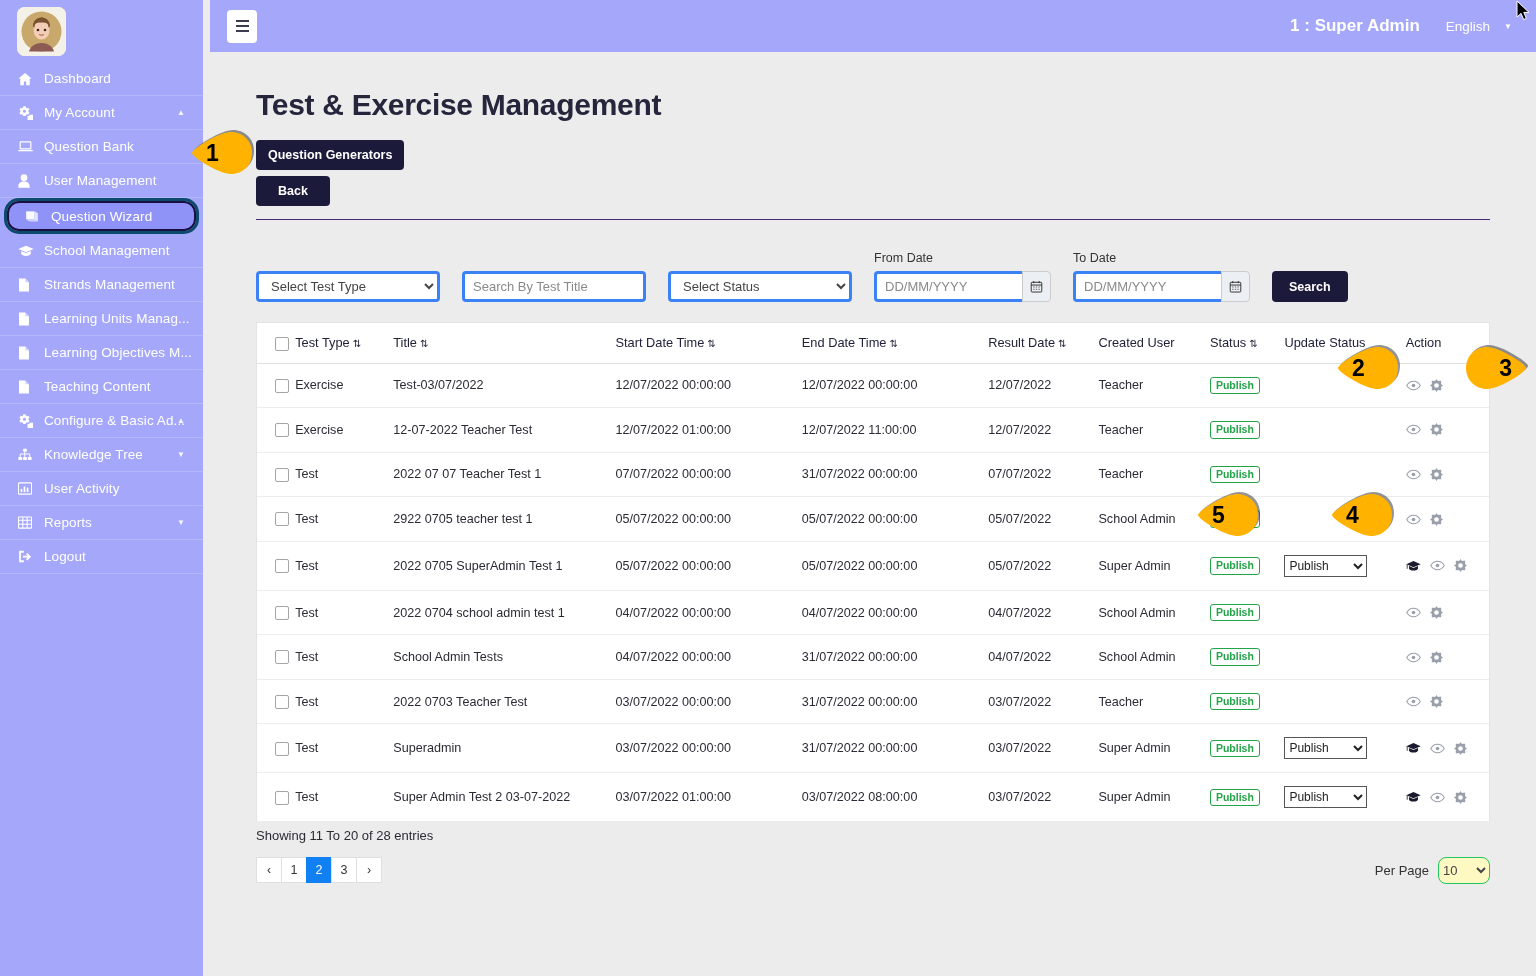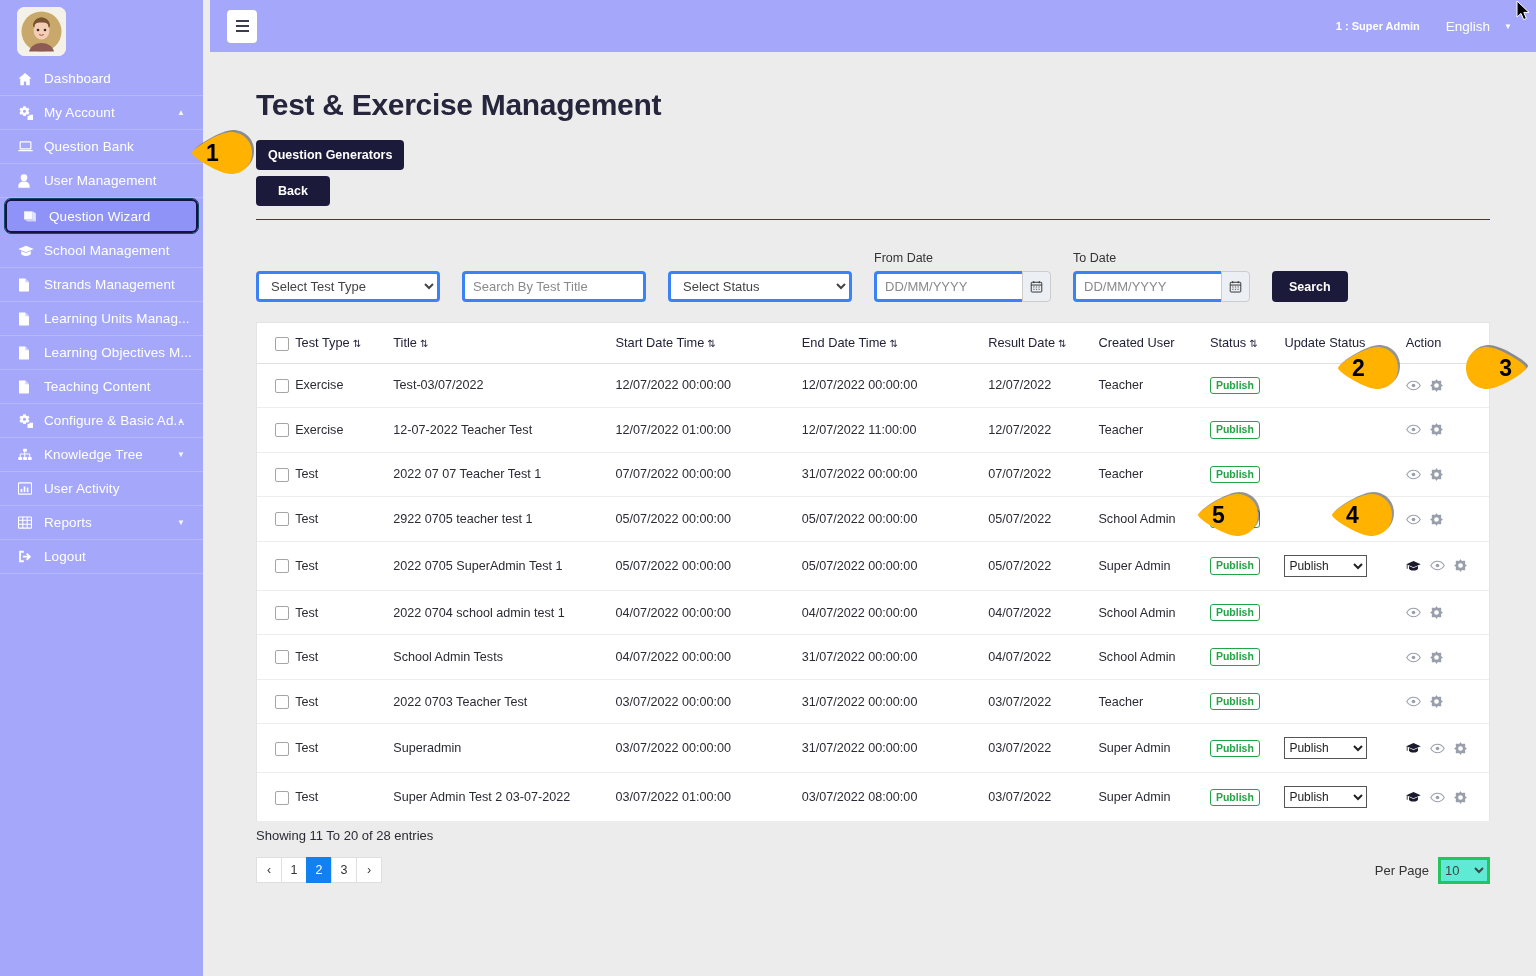--- a/index.html
+++ b/index.html
@@ -32,43 +32,43 @@
   .nav-item .ic {
     width:26px; flex:0 0 26px; display:flex; align-items:center;
     justify-content:flex-start; font-size:13px; color:#fff;
   }
   .nav-item .lbl { letter-spacing:.1px; }
   .nav-item .caret {
     position:absolute; right:18px; font-size:8px; color:#fff; opacity:.9;
   }
   .nav-item.active {
     background:#8f93f7;
-    border:1px solid #0c4a6e;
-    border-radius:7px;
+    border:3px solid #0c4a6e;
+    border-radius:15px;
     box-shadow:inset 0 0 0 2px #1a1140;
     margin:0 4px;
     height:36px;
   }
 
   
   #topbar {
     position:absolute; left:210px; top:0; width:1326px; height:52px;
     background:#a5a8fa; display:flex; align-items:center;
   }
   #hamburger {
     width:30px; height:33px; background:#fff; border-radius:4px;
     margin-left:17px; display:flex; flex-direction:column;
     align-items:center; justify-content:center; gap:3px; cursor:pointer;
   }
   #hamburger span { display:block; width:13px; height:2px; background:#3b3b52; }
   #topbar-right {
     margin-left:auto; margin-right:24px; display:flex;
     align-items:center; gap:26px; color:#fff;
   }
-  #user-label { font-size:11px; font-weight:bold; }
+  #user-label { font-size:17px; font-weight:bold; }
   #lang-select { font-size:13.5px; display:flex; align-items:center; gap:14px; cursor:pointer; }
   #lang-select .chev { font-size:8px; }
 
   
   #main { position:absolute; left:210px; top:52px; width:1326px; height:924px; }
   #page-title {
     margin:36px 0 0 46px; font-size:30px; font-weight:bold; color:#25253b;
     letter-spacing:-0.3px;
   }
   .dark-btn {
@@ -166,22 +166,22 @@
     display:flex; align-items:center; justify-content:center;
     font-size:12.5px; color:#333; margin-right:-1px; cursor:pointer;
     padding:0 8px;
   }
   .pg.active { background:#1180f3; border-color:#1180f3; color:#fff; }
   #perpage-wrap {
     display:flex; align-items:center; gap:9px; margin-top:36px;
     font-size:13px; color:#333;
   }
   #perpage {
-    width:52px; height:27px; border:3px solid #22c55e; border-radius:0;
-    background:#5eead4; font-size:13px; color:#444;
+    width:52px; height:27px; border:1px solid #22c55e; border-radius:8px;
+    background:#fef9c3; font-size:13px; color:#444;
     font-family:"Liberation Sans", sans-serif;
   }
 
   
   .callout {
     position:absolute; width:64px; height:46px; z-index:40;
     pointer-events:none;
   }
   .callout svg { position:absolute; inset:0; }
   .callout .num {

